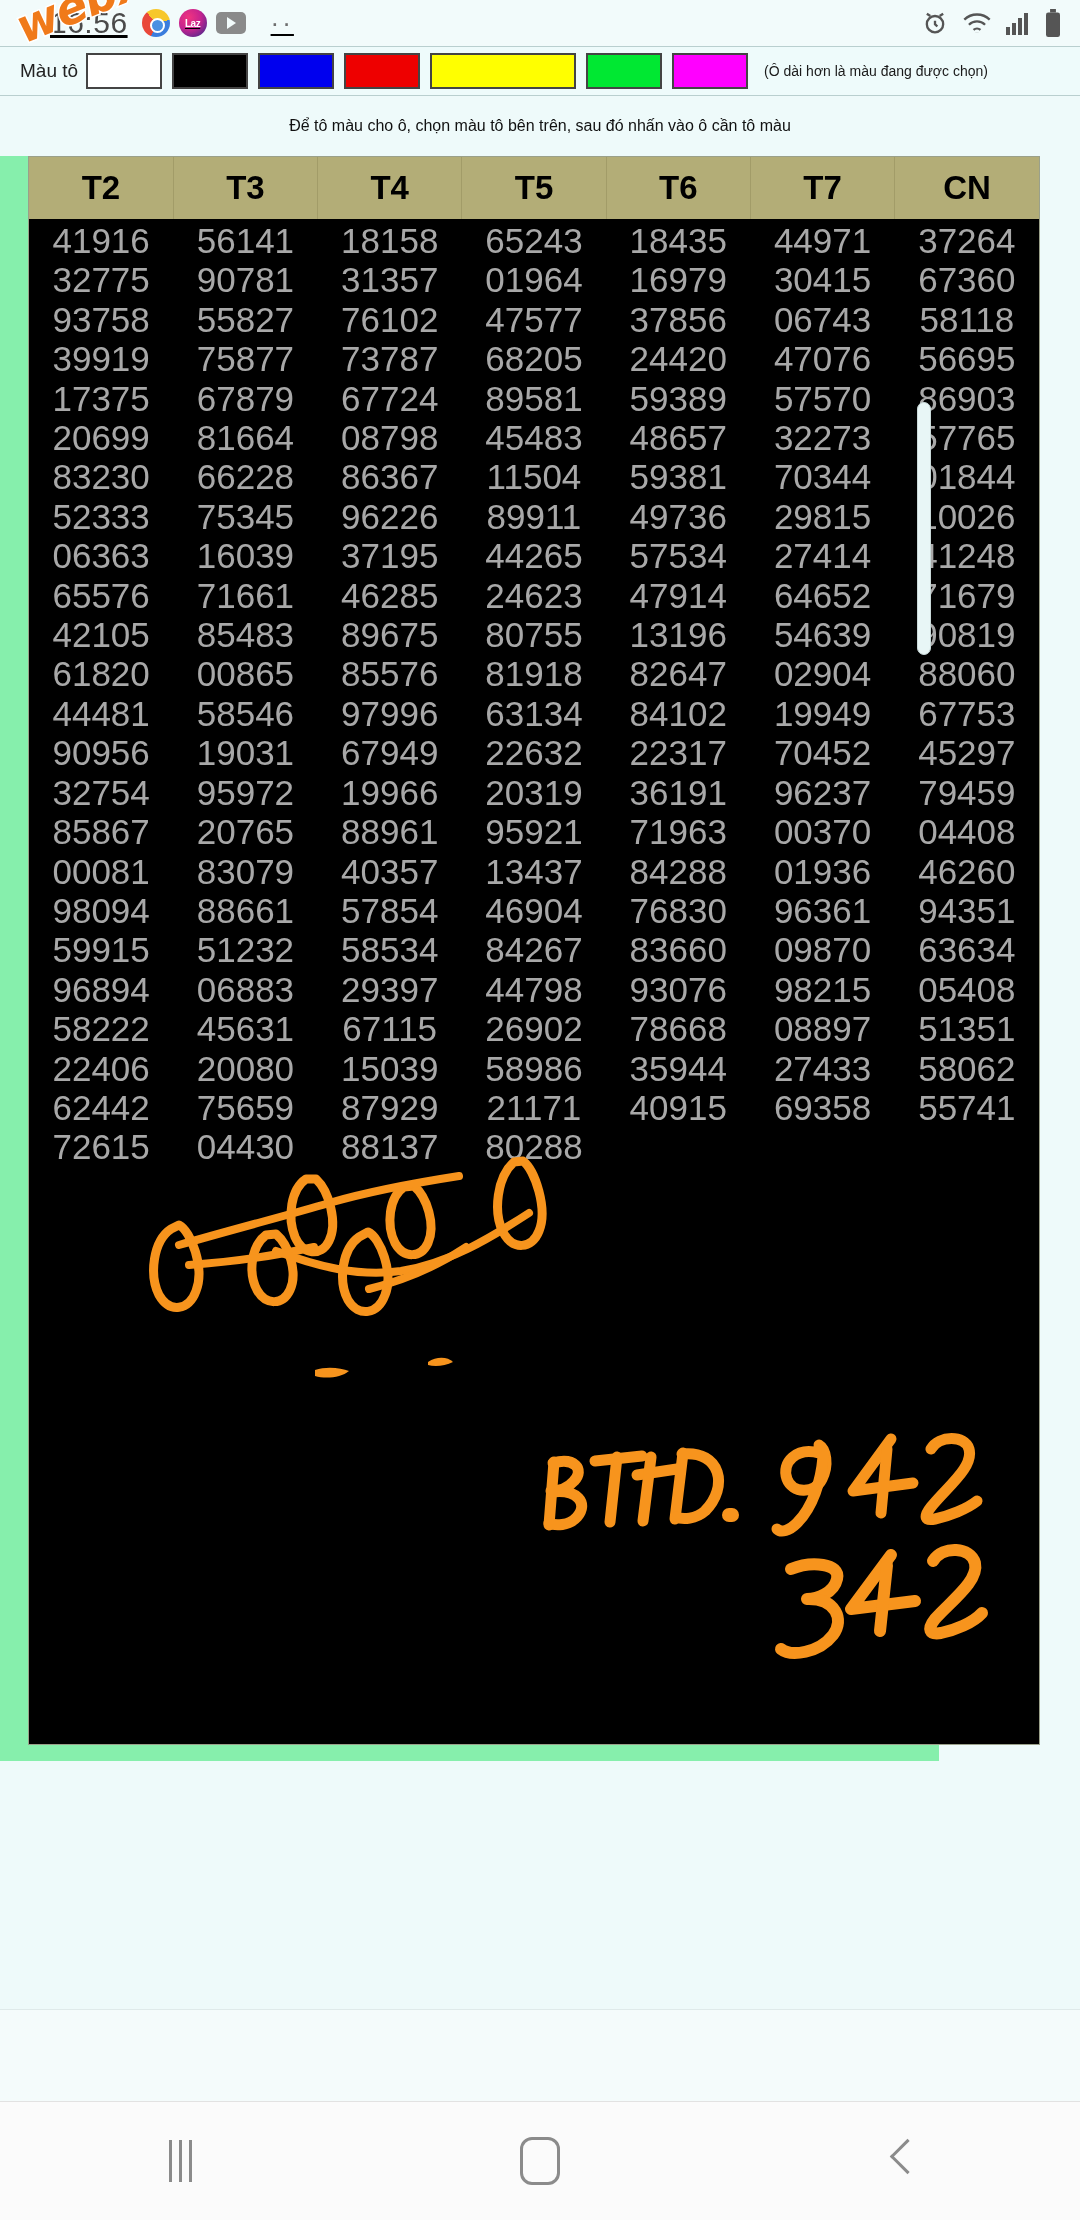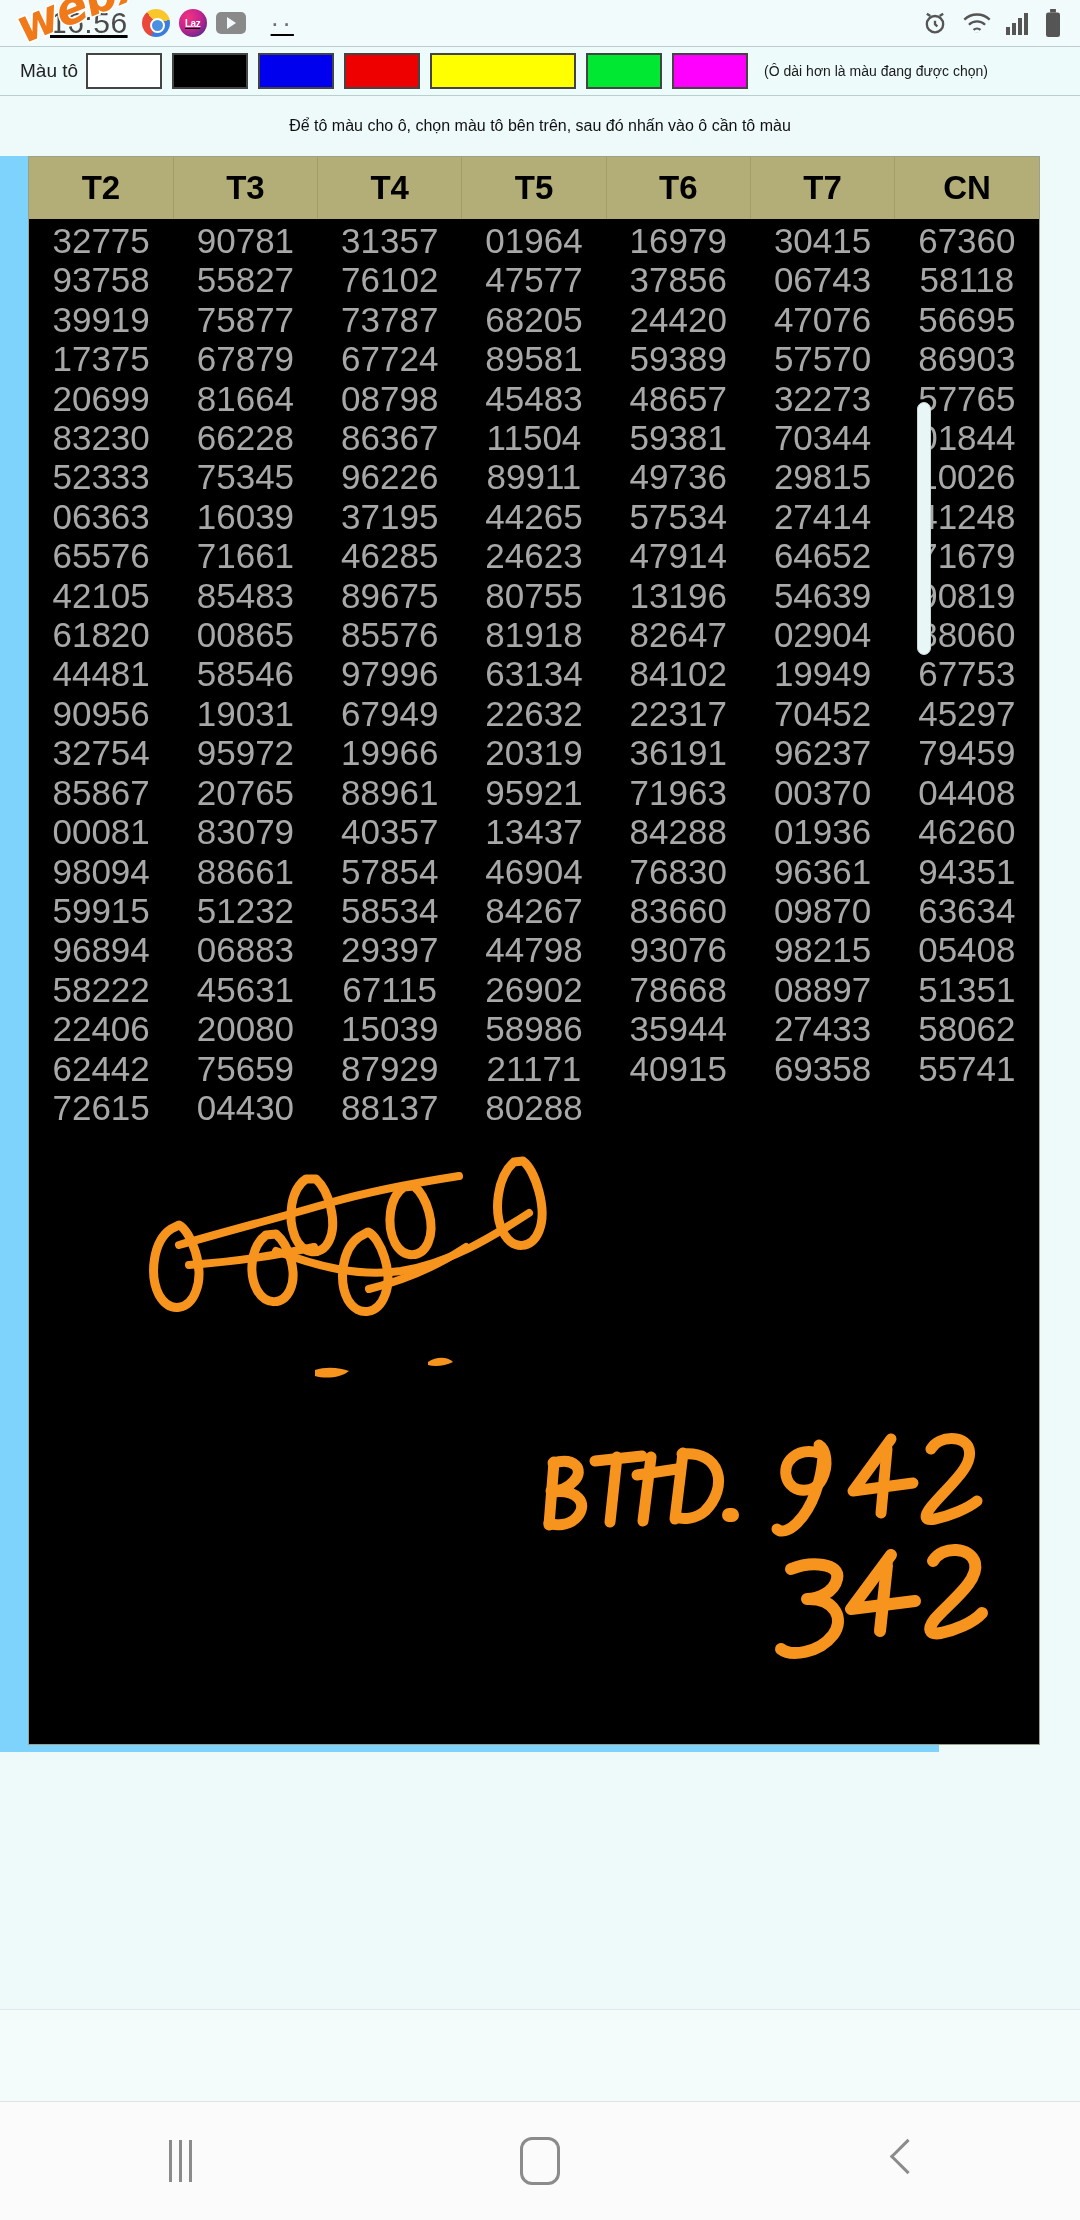--- a/index.html
+++ b/index.html
@@ -99,22 +99,22 @@
   
   .instruction{
     width:1080px;height:60px;
     display:flex;align-items:center;justify-content:center;
     font-size:16px;color:#111;background:#eefafa;
   }
 
   
   .board-wrap{
     position:relative;width:939px;
-    background:#7dd3fc;
-    padding:0 0 7px 0;
+    background:#86efac;
+    padding:0 0 16px 0;
   }
   .board{
     position:relative;
     margin:0 40px 0 28px;
     background:#000;
     border:1px solid #9aa08a;
     box-sizing:border-box;
     width:1012px;
     height:1589px;
     overflow:hidden;
@@ -261,20 +261,29 @@
           <th>T3</th>
           <th>T4</th>
           <th>T5</th>
           <th>T6</th>
           <th>T7</th>
           <th>CN</th>
         </tr>
       </thead>
       <tbody id="grid-body">
           <tr>
+            <td>41916</td>
+            <td>56141</td>
+            <td>18158</td>
+            <td>65243</td>
+            <td>18435</td>
+            <td>44971</td>
+            <td>37264</td>
+          </tr>
+          <tr>
             <td>32775</td>
             <td>90781</td>
             <td>31357</td>
             <td>01964</td>
             <td>16979</td>
             <td>30415</td>
             <td>67360</td>
           </tr>
           <tr>
             <td>93758</td>

